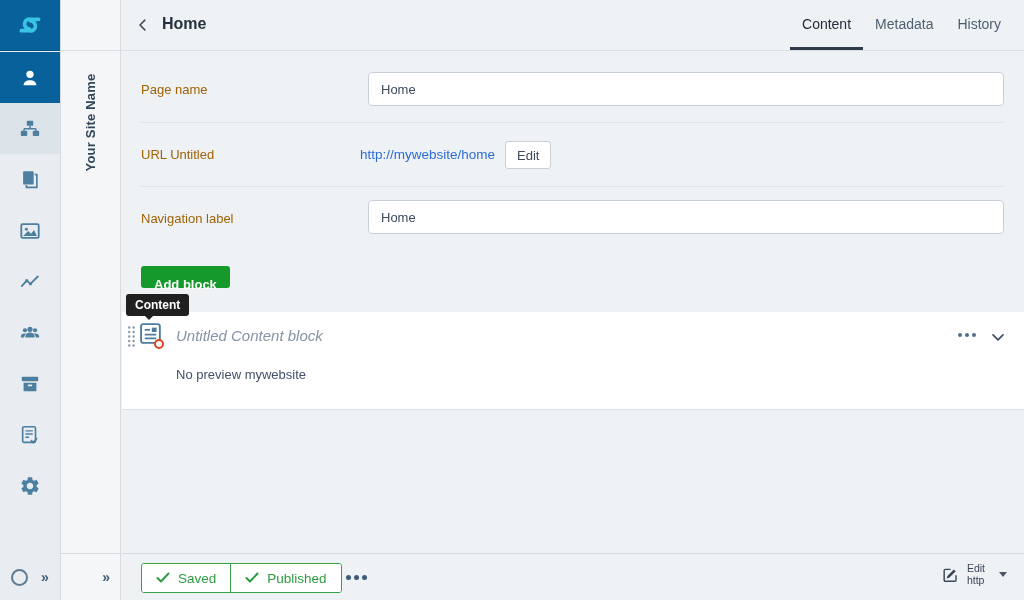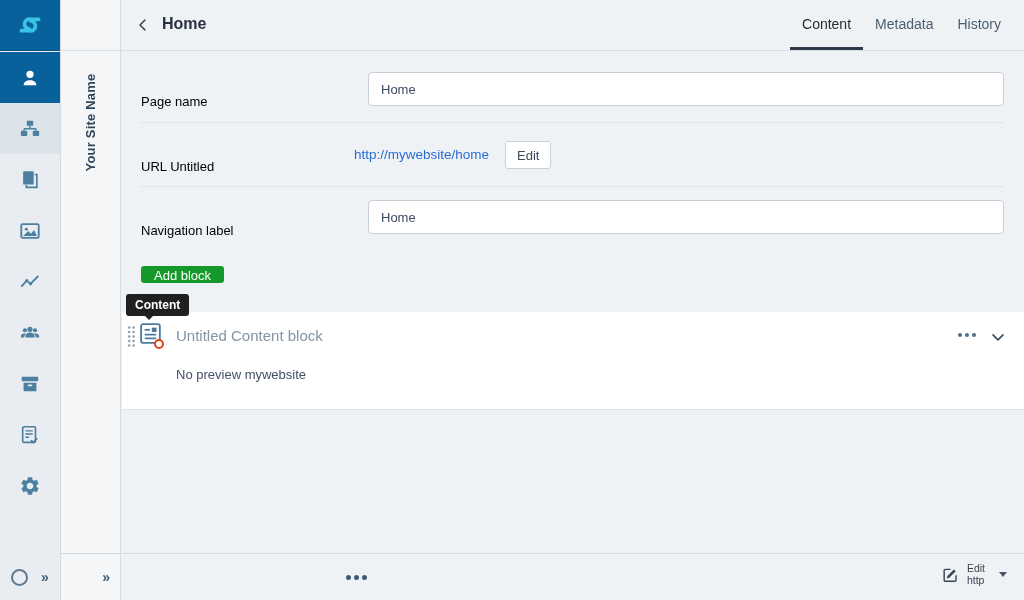--- a/index.html
+++ b/index.html
@@ -29,35 +29,35 @@
   
   .main { position: absolute; left: 122px; top: 0; width: 902px; height: 600px; }
   .header-line { position: absolute; top: 50px; left: 61px; width: 963px; height: 1px; background: #d9dee3; }
   .back-btn { position: absolute; left: 12px; top: 16px; cursor: pointer; }
   .page-title { position: absolute; left: 40px; top: 15px; font-size: 16px; font-weight: bold; color: #26303e; }
   .tabs { position: absolute; right: 11px; top: 0; height: 50px; display: flex; }
   .tab { position: relative; padding: 0 12px; line-height: 49px; font-size: 14px; color: #4d5e6f; cursor: pointer; }
   .tab.active { color: #222c38; }
   .tab.active::after { content: ""; position: absolute; left: 0; right: 0; bottom: 0; height: 3px; background: #2f3b4a; }
 
-  .form-label { position: absolute; left: 19px; font-size: 13px; color: #000000; margin-top: 12px; }
+  .form-label { position: absolute; left: 19px; font-size: 13px; color: #a16207; }
   .text-input { position: absolute; left: 246px; width: 636px; height: 34px; border: 1px solid #c8cfd7; border-radius: 4px; background: #fff; padding: 0 12px; font-family: "Liberation Sans", sans-serif; font-size: 13px; color: #3e4a5e; }
   .divider { position: absolute; left: 19px; width: 863px; height: 1px; background: #dfe4e8; }
-  .url-link { position: absolute; left: 232px; top: 147px; font-size: 13.5px; color: #2b6cd4; text-decoration: none; cursor: pointer; }
+  .url-link { position: absolute; left: 238px; top: 147px; font-size: 13.5px; color: #2b6cd4; text-decoration: none; cursor: pointer; }
   .edit-btn { position: absolute; left: 383px; top: 141px; height: 28px; padding: 0 11px; background: #fff; border: 1px solid #c9d0d7; border-radius: 3px; font-family: "Liberation Sans", sans-serif; font-size: 13px; color: #3f4b5d; cursor: pointer; }
-  .add-block-btn { position: absolute; left: 19px; top: 266px; height: 17px; padding: 2px 13px; background: #16992b; border: none; border-radius: 3px; color: #fff; font-family: "Liberation Sans", sans-serif; font-size: 13px; font-weight: normal; cursor: pointer; }
+  .add-block-btn { position: absolute; left: 19px; top: 266px; height: 17px; padding: 11px 13px; background: #16992b; border: none; border-radius: 3px; color: #fff; font-family: "Liberation Sans", sans-serif; font-size: 13px; font-weight: bold; cursor: pointer; }
 
   .tooltip { position: absolute; left: 4px; top: 294px; height: 22px; line-height: 22px; padding: 0 9px; background: #202020; border-radius: 3px; color: #fff; font-size: 12px; font-weight: bold; z-index: 6; }
   .tooltip::after { content: ""; position: absolute; left: 18px; bottom: -9px; border: 5px solid transparent; border-top-color: #202020; }
 
   .block-panel { position: absolute; left: 0; top: 312px; width: 902px; height: 98px; background: #fff; border-bottom: 1px solid #dde2e6; z-index: 1; }
   .drag-handle { position: absolute; left: 5px; top: 325px; cursor: grab; z-index: 2; }
   .block-icon-wrap { position: absolute; left: 17px; top: 322px; z-index: 2; }
   .unsaved-badge { position: absolute; left: 32px; top: 339px; width: 10px; height: 10px; border: 2px solid #e0421e; border-radius: 50%; background: #fff; z-index: 3; }
-  .block-title { position: absolute; left: 54px; top: 327px; font-size: 15px; color: #8593a5; z-index: 2; cursor: pointer; }
+  .block-title { position: absolute; left: 54px; top: 327px; font-size: 15px; font-style: italic; color: #8593a5; z-index: 2; cursor: pointer; }
   .block-preview { position: absolute; left: 54px; top: 367px; font-size: 13px; color: #42506a; z-index: 2; }
   .menu-dots { display: flex; gap: 3px; cursor: pointer; }
   .menu-dots i { width: 4px; height: 4px; border-radius: 50%; background: #4f6d8c; }
   .block-dots { position: absolute; left: 836px; top: 333px; z-index: 2; }
   .block-chevron { position: absolute; left: 866px; top: 327px; z-index: 2; cursor: pointer; }
 
   .metadata-box { position: absolute; left: 19px; top: 424px; width: 863px; height: 35px; background: #e8ecef; border: 1px solid #cbd2d9; border-radius: 3px; display: flex; align-items: center; cursor: pointer; }
   .tri-right { width: 0; height: 0; border-left: 5px solid #6f7c88; border-top: 4px solid transparent; border-bottom: 4px solid transparent; margin-left: 14px; }
   .metadata-label { margin-left: 12px; font-size: 13px; color: #39424e; }
 
@@ -241,20 +241,34 @@
         <i></i>
       </div>
     <div class="block-chevron">
       <svg width="20" height="20" viewBox="0 0 24 24">
         <path d="M6 9.5 l6 6 6-6" fill="none" stroke="#3d4c61" stroke-width="2" stroke-linecap="round" stroke-linejoin="round"></path>
       </svg>
     </div>
 
 
     <div class="bottom-bar">
+      <div class="pub-group">
+        <button class="pub-btn">
+          <svg width="14" height="12" viewBox="0 0 14 12">
+            <path d="M1.5 6 L5 9.5 L12.5 1.5" fill="none" stroke="#2d9c40" stroke-width="2" stroke-linecap="round" stroke-linejoin="round"></path>
+          </svg>
+          <span>Saved</span>
+        </button>
+        <button class="pub-btn second">
+          <svg width="14" height="12" viewBox="0 0 14 12">
+            <path d="M1.5 6 L5 9.5 L12.5 1.5" fill="none" stroke="#2d9c40" stroke-width="2" stroke-linecap="round" stroke-linejoin="round"></path>
+          </svg>
+          <span>Published</span>
+        </button>
+      </div>
       <div class="menu-dots bar-dots">
           <i></i>
           <i></i>
           <i></i>
         </div>
 
       <div class="edit-mode">
         <svg width="19" height="19" viewBox="0 0 24 24">
           <path d="M19 13v6a1.5 1.5 0 0 1-1.5 1.5h-12A1.5 1.5 0 0 1 4 19V7a1.5 1.5 0 0 1 1.5-1.5H12" fill="none" stroke="#3a4656" stroke-width="1.8"></path>
           <path d="M10.4 16.2l-3.2.9.9-3.2 8.2-8.2 2.3 2.3z" fill="#3a4656"></path>

